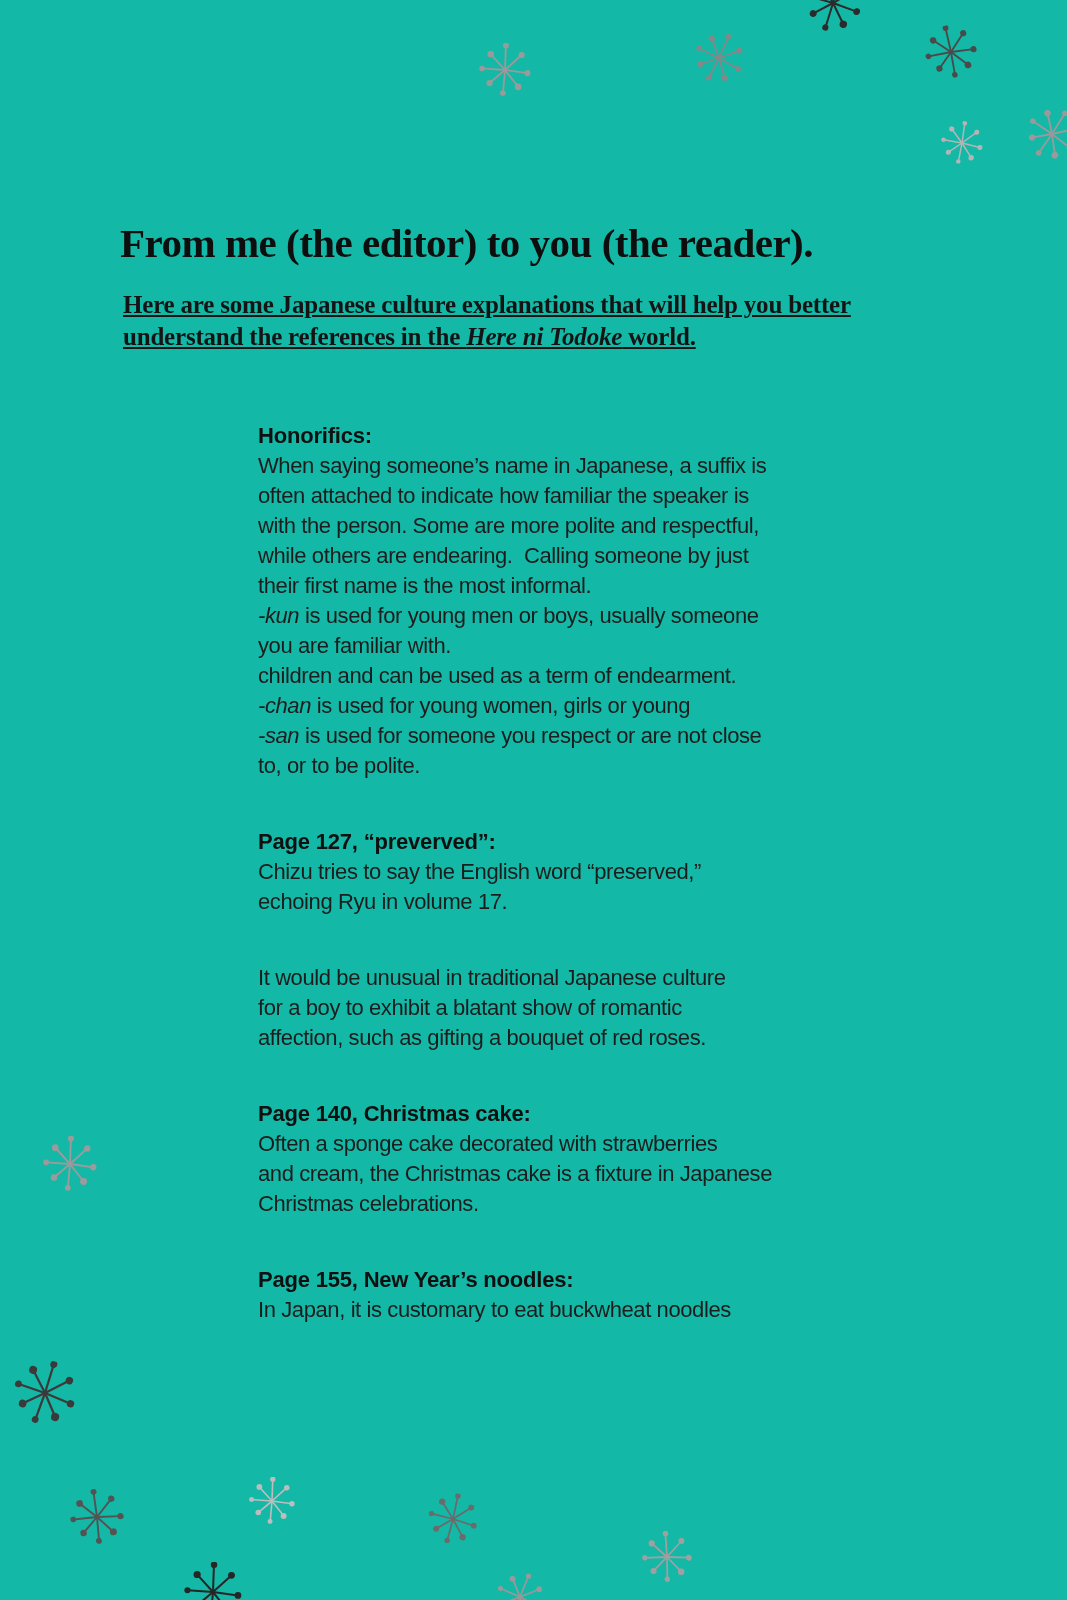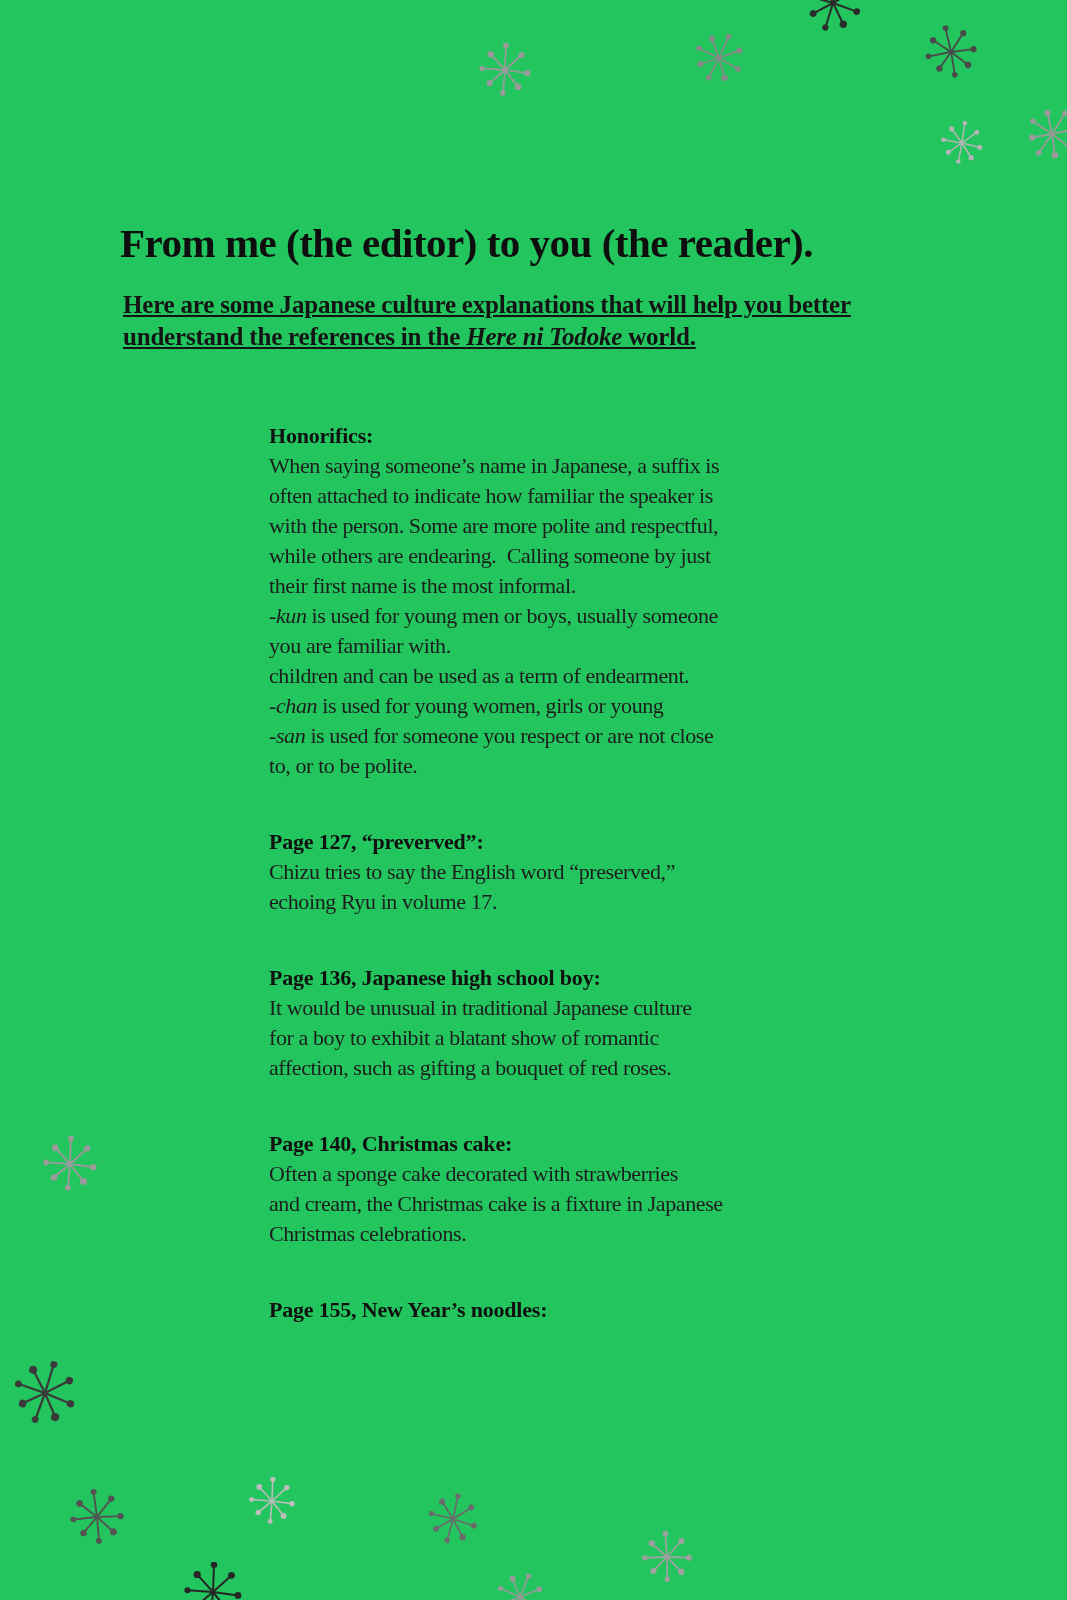--- a/index.html
+++ b/index.html
@@ -1,41 +1,40 @@
 <!DOCTYPE html>
 <html><head>
 <meta charset="utf-8">
 <style>
   html,body { margin:0; padding:0; }
   body { background:#ffffff; }
   .page {
     position:relative;
     width:1067px; height:1600px;
-    background:#22c55e;
+    background:#14b8a6;
     overflow:hidden;
     font-family:"Liberation Sans", sans-serif;
   }
   .page-title {
     position:absolute; left:120px; top:219px; margin:0;
     font-family:"Liberation Serif", serif;
     font-weight:700; font-size:41px; letter-spacing:-0.5px;
     color:#0e0e0e; white-space:nowrap;
   }
   .page-subtitle {
     position:absolute; left:123px; top:289px;
     font-family:"Liberation Serif", serif;
     font-weight:700; font-size:25px; line-height:32px;
     letter-spacing:-0.2px; color:#141414;text-decoration:underline;
   }
   .page-subtitle .line { white-space:nowrap; }
   .content {
-    position:absolute; left:269px; top:421px; width:600px;
+    position:absolute; left:258px; top:421px; width:600px;
     font-size:22px; line-height:30px; letter-spacing:-0.4px;
     color:#1d1d1d;
-    font-family:Liberation Serif, serif;
   }
   .section + .section { margin-top:46px; }
   .section-heading {
     margin:0; font-size:22px; font-weight:700; line-height:30px;
     letter-spacing:-0.2px; color:#101010; white-space:nowrap;
   }
   .body-line { white-space:nowrap; }
   .it { font-style:italic; }
   .flake {
     position:absolute; display:block;
@@ -136,29 +135,29 @@
         <div class="body-line"><span class="it">-chan</span><span> is used for young women, girls or young</span></div>
         <div class="body-line"><span class="it">-san</span><span> is used for someone you respect or are not close</span></div>
         <div class="body-line"><span>to, or to be polite.</span></div>
       </section>
       <section class="section">
         <h2 class="section-heading">Page 127, “preverved”:</h2>
         <div class="body-line"><span>Chizu tries to say the English word “preserved,”</span></div>
         <div class="body-line"><span>echoing Ryu in volume 17.</span></div>
       </section>
       <section class="section">
-        <h2 class="section-heading">Page 136, Japanese high school boy:</h2>
         <div class="body-line"><span>It would be unusual in traditional Japanese culture</span></div>
         <div class="body-line"><span>for a boy to exhibit a blatant show of romantic</span></div>
         <div class="body-line"><span>affection, such as gifting a bouquet of red roses.</span></div>
       </section>
       <section class="section">
         <h2 class="section-heading">Page 140, Christmas cake:</h2>
         <div class="body-line"><span>Often a sponge cake decorated with strawberries</span></div>
         <div class="body-line"><span>and cream, the Christmas cake is a fixture in Japanese</span></div>
         <div class="body-line"><span>Christmas celebrations.</span></div>
       </section>
       <section class="section">
         <h2 class="section-heading">Page 155, New Year’s noodles:</h2>
+        <div class="body-line"><span>In Japan, it is customary to eat buckwheat noodles</span></div>
       </section>
     </main>
 
 </div>
 
 </body></html>

